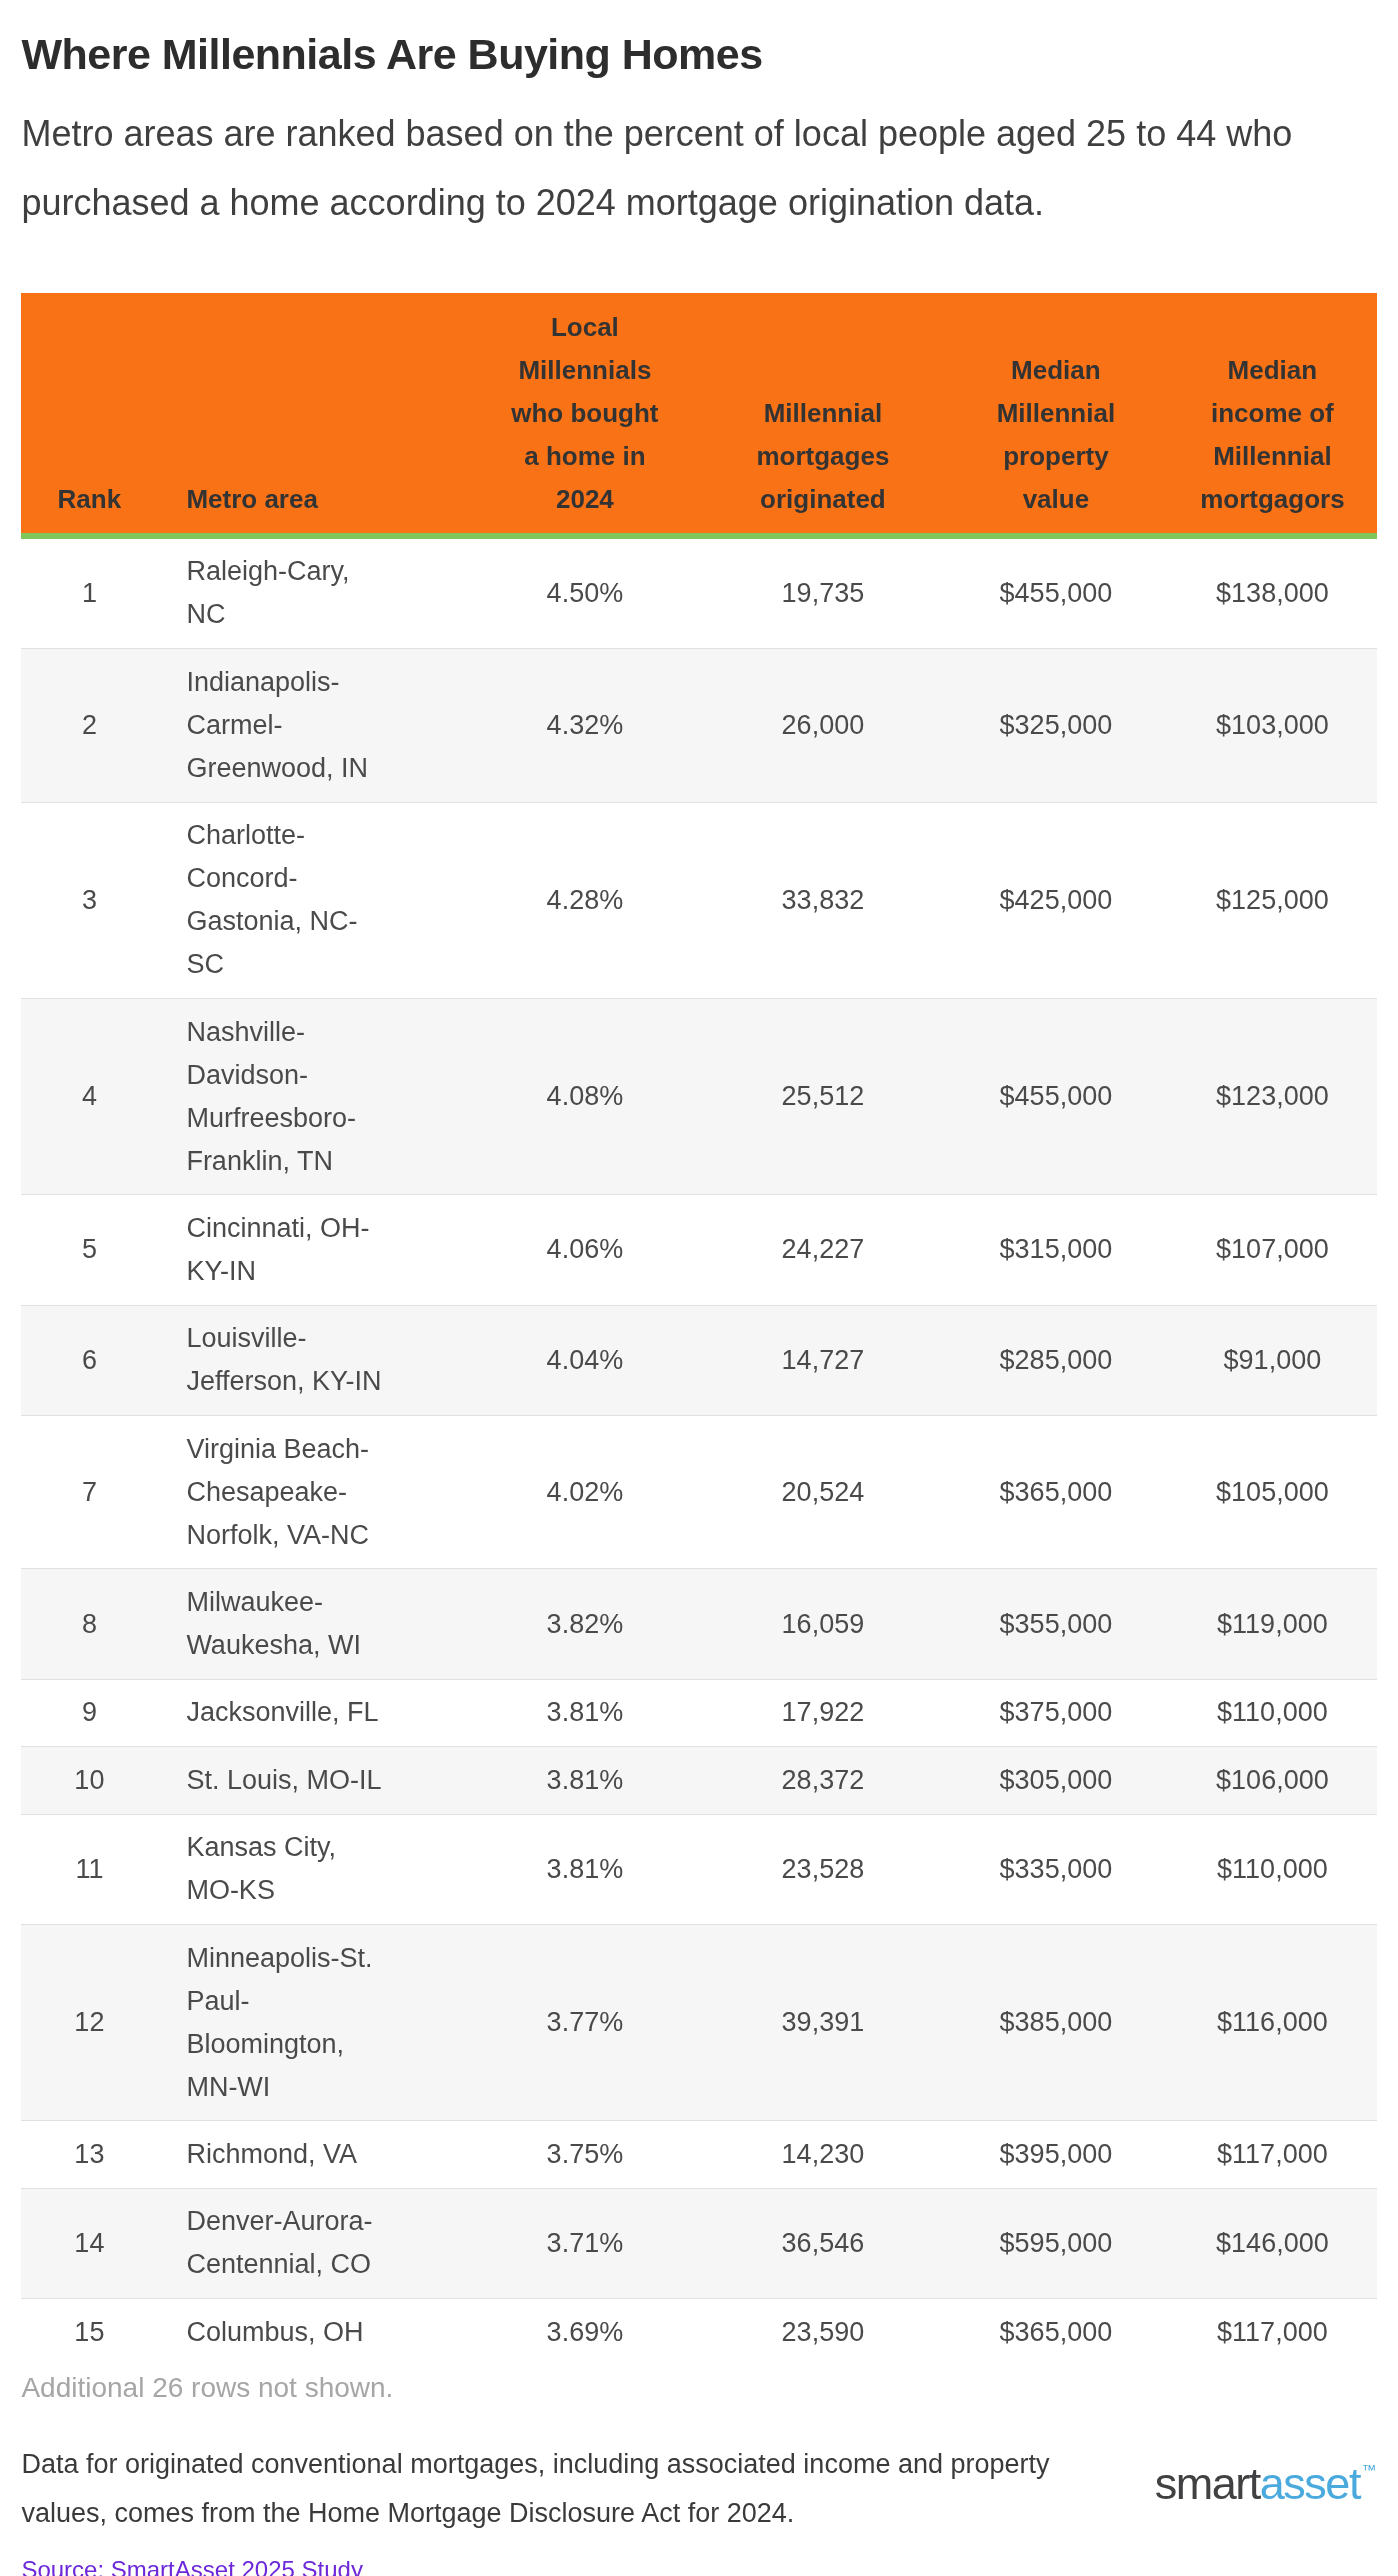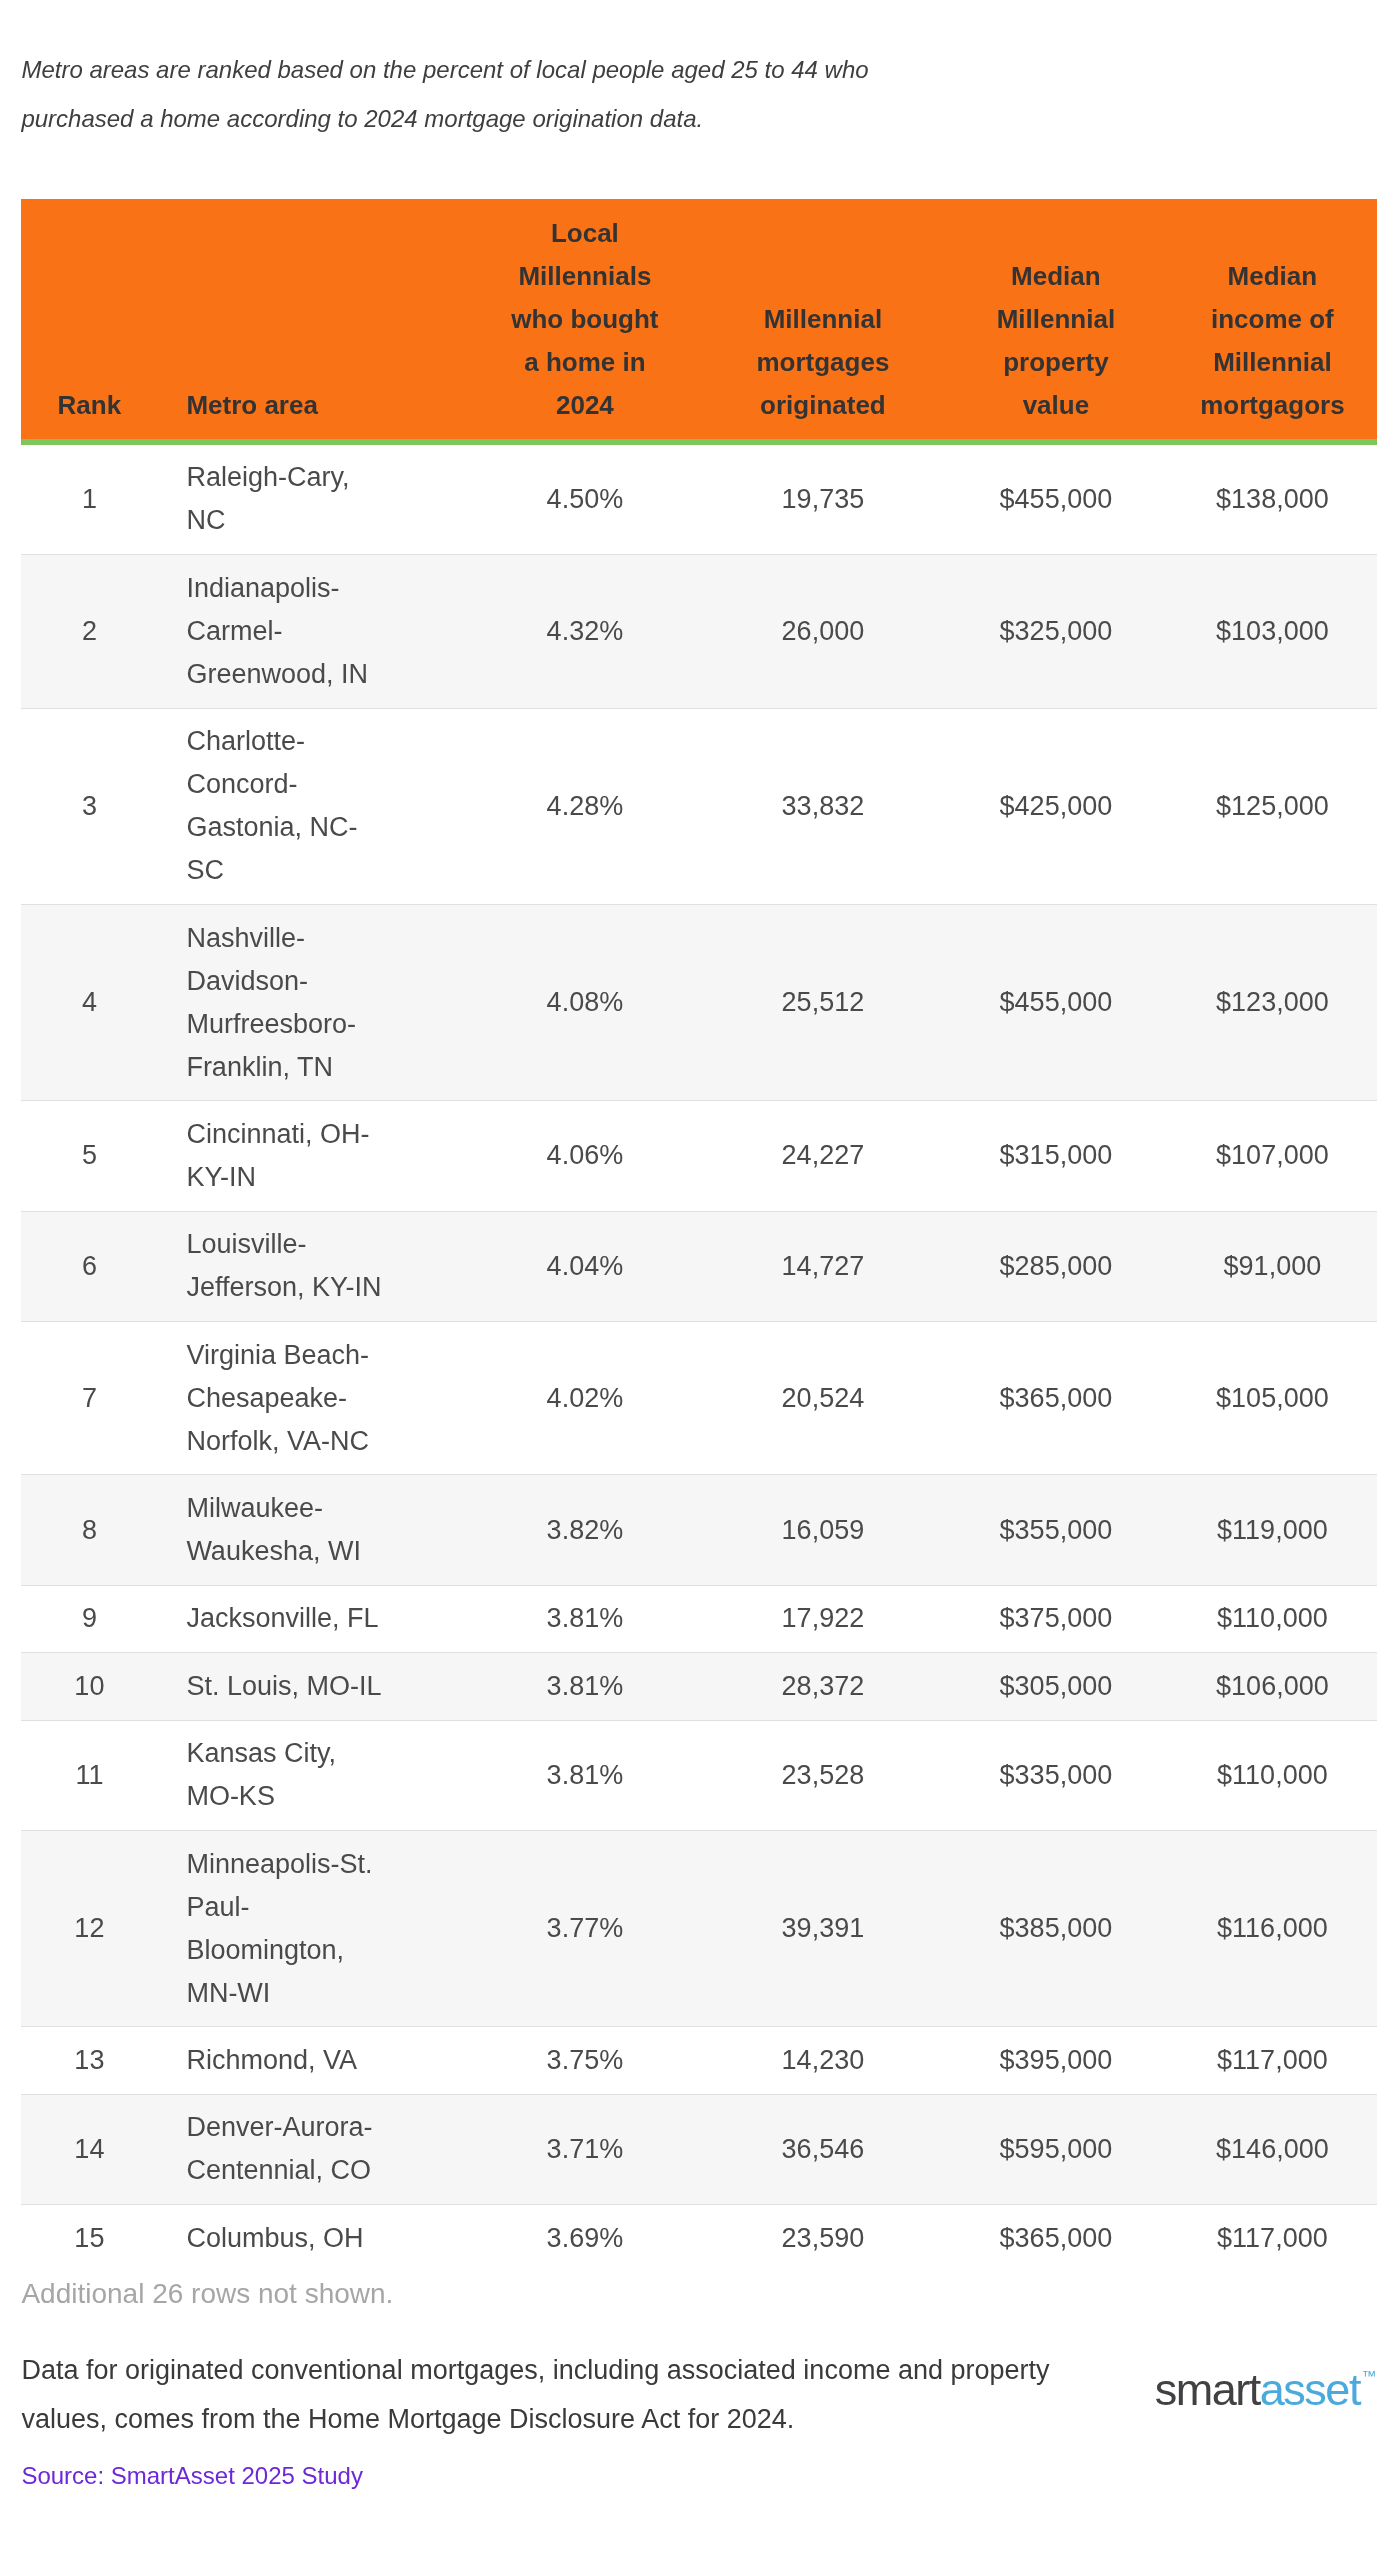--- a/index.html
+++ b/index.html
@@ -13,25 +13,24 @@
 
   .title {
     font-size: 43px;
     line-height: 54px;
     font-weight: 700;
     color: #2d2d2d;
     letter-spacing: -0.5px;
   }
   .subtitle {
     margin-top: 17.5px;
-    font-size: 24px;
-    line-height: 49px;
+    font-size: 36px;
+    line-height: 69px;
     color: #3f3f3f;
     white-space: pre-line;
-    font-style: italic;
   }
 
   table.rank-table {
     margin-top: 56px;
     width: 1355px;
     border-collapse: collapse;
     table-layout: fixed;
   }
   .rank-table thead th {
     background: #f97316;
@@ -109,20 +108,21 @@
     font-size: 24px;
     line-height: 31px;
     color: #6d28d9;
   }
 </style>
 </head>
 <body>
 
 <div class="page">
 
+  <h1 class="title">Where Millennials Are Buying Homes</h1>
 
   <p class="subtitle">Metro areas are ranked based on the percent of local people aged 25 to 44 who
 purchased a home according to 2024 mortgage origination data.</p>
 
   <table class="rank-table">
     <colgroup>
       <col style="width:136px">
       <col style="width:311px">
       <col style="width:233px">
       <col style="width:243px">

